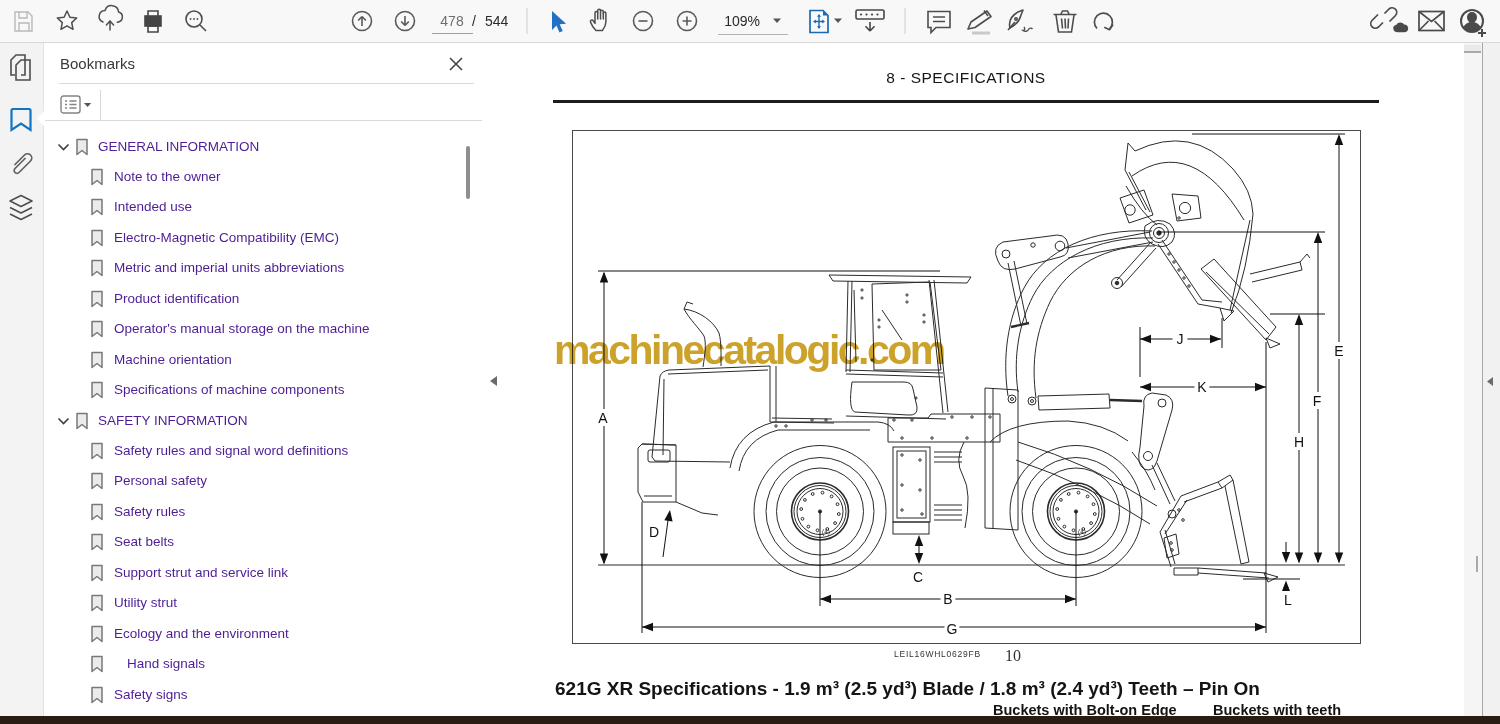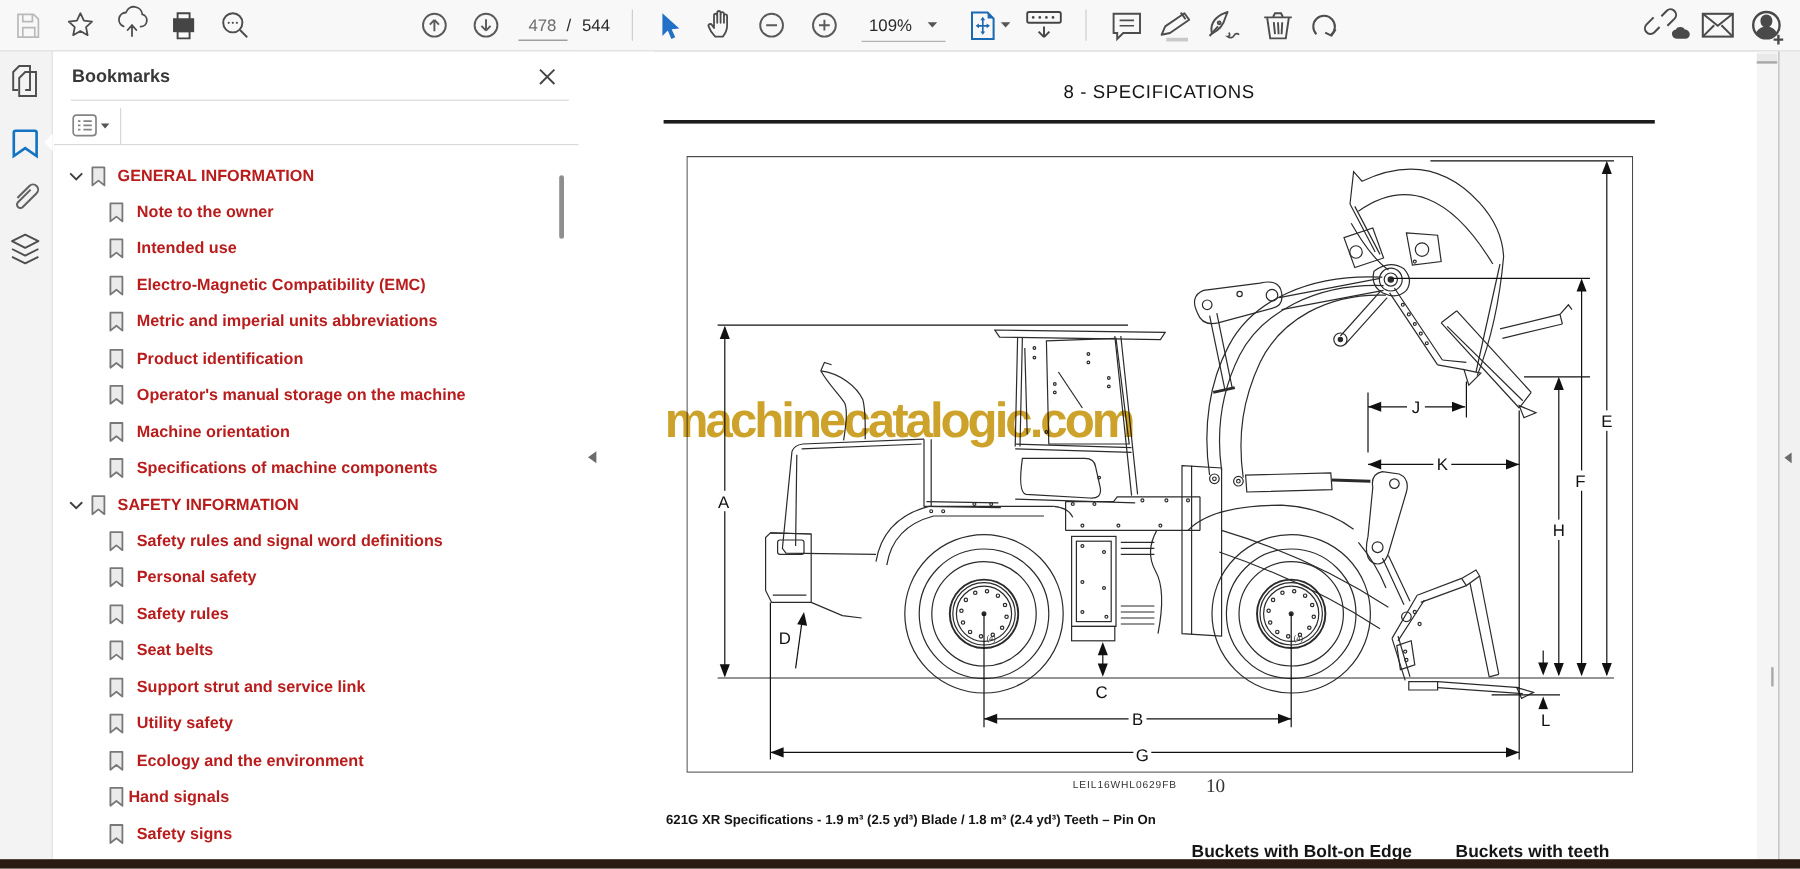--- a/index.html
+++ b/index.html
@@ -5,36 +5,36 @@
 * { margin:0; padding:0; box-sizing:border-box; }
 html,body { width:1500px; height:724px; overflow:hidden; background:#fff;
   font-family:"Liberation Sans", sans-serif; }
 #app { position:relative; width:1500px; height:724px; }
 .abs { position:absolute; }
 
 #toolbar { left:0; top:0; width:1500px; height:43px; background:#f8f8f8; border-bottom:1px solid #d8d8d8; }
 
 #strip { left:0; top:43px; width:44px; height:674px; background:#f3f3f3; border-right:1px solid #e2e2e2; }
 
-#panel { left:45px; top:43px; width:500px; height:674px; background:#fff;font-weight:bold; }
+#panel { left:45px; top:43px; width:500px; height:674px; background:#fff; }
 #paneltitle { position:absolute; left:15px; top:12px; font-size:15px; color:#383838; }
 .hdiv { position:absolute; height:1px; background:#dadada; }
 #pscroll { position:absolute; left:421px; top:103px; width:4px; height:53px; background:#8e8e8e; border-radius:2px; }
-.row { position:absolute; left:0; width:420px; height:30px; color:#b91c1c; font-size:13.5px; }
+.row { position:absolute; left:0; width:420px; height:30px; color:#4c1d95; font-size:13.5px; }
 .row .txt { position:absolute; top:7px; }
 .bmk { position:absolute; top:6px; }
 
 #gutter { left:482px; top:43px; width:20px; height:674px; background:#ececec; }
 #page { left:502px; top:33px; width:962px; height:674px; background:#ffffff; }
 #htitle { position:absolute; left:0; top:36px; width:928px; text-align:center; font-size:15.5px; letter-spacing:.5px; color:#161616; }
 #hrule { position:absolute; left:51px; top:67px; width:826px; height:3px; background:#1c1c1c; }
 #figbox { position:absolute; left:70px; top:97px; width:789px; height:514px; }
 #figcap { position:absolute; left:392px; top:616px; font-size:8.5px; color:#333; letter-spacing:.75px; }
 #figpg { position:absolute; left:503px; top:614px; font-size:16px; color:#333;font-family:Liberation Serif, serif; }
-#caption { position:absolute; left:53px; top:645px; font-size:11px; font-weight:bold; color:#141414; }
+#caption { position:absolute; left:53px; top:645px; font-size:19px; font-weight:bold; color:#141414; }
 #cap2 { position:absolute; left:0px; top:669px; width:962px; font-size:14.5px; font-weight:bold; color:#141414; }
 #wmark { position:absolute; left:52px; top:294px; font-weight:bold; font-size:41px; color:#CDA22A; mix-blend-mode:multiply; letter-spacing:-2.5px; white-space:nowrap; }
 
 #track { left:1464px; top:43px; width:18px; height:674px; background:#f5f5f5; }
 #thumbtop { left:1464px; top:45px; width:17px; height:8px; background:#e9e9e9; border-bottom:2px solid #a9a9a9; }
 #vline { left:1482px; top:43px; width:1px; height:674px; background:#a6a6a6; }
 #rpanel { left:1483px; top:43px; width:17px; height:674px; background:#f1f1f1; }
 #rdash { left:1476px; top:556px; width:2px; height:16px; background:#a9a9a9; }
 
 #botbar { left:0; top:716px; width:1500px; height:8px; background:#2a1c12; }
@@ -542,33 +542,33 @@
 <div class="row" style="top:514.8px;">
           <svg class="bmk" style="left:45px;" width="14" height="18" viewBox="0 0 14 18">
             <path d="M2 1.5 h10 v15 l-5 -4 -5 4 z" fill="#ebebeb" stroke="#787878" stroke-width="1.5" stroke-linejoin="round"></path>
           </svg>
           <div class="txt" style="left:69px;">Support strut and service link</div>
         </div>
 <div class="row" style="top:545.2px;">
           <svg class="bmk" style="left:45px;" width="14" height="18" viewBox="0 0 14 18">
             <path d="M2 1.5 h10 v15 l-5 -4 -5 4 z" fill="#ebebeb" stroke="#787878" stroke-width="1.5" stroke-linejoin="round"></path>
           </svg>
-          <div class="txt" style="left:69px;">Utility safety</div>
+          <div class="txt" style="left:69px;">Utility strut</div>
         </div>
 <div class="row" style="top:575.7px;">
           <svg class="bmk" style="left:45px;" width="14" height="18" viewBox="0 0 14 18">
             <path d="M2 1.5 h10 v15 l-5 -4 -5 4 z" fill="#ebebeb" stroke="#787878" stroke-width="1.5" stroke-linejoin="round"></path>
           </svg>
           <div class="txt" style="left:69px;">Ecology and the environment</div>
         </div>
 <div class="row" style="top:606.1px;">
           <svg class="bmk" style="left:45px;" width="14" height="18" viewBox="0 0 14 18">
             <path d="M2 1.5 h10 v15 l-5 -4 -5 4 z" fill="#ebebeb" stroke="#787878" stroke-width="1.5" stroke-linejoin="round"></path>
           </svg>
-          <div class="txt" style="left:62px;">Hand signals</div>
+          <div class="txt" style="left:82px;">Hand signals</div>
         </div>
 <div class="row" style="top:636.6px;">
           <svg class="bmk" style="left:45px;" width="14" height="18" viewBox="0 0 14 18">
             <path d="M2 1.5 h10 v15 l-5 -4 -5 4 z" fill="#ebebeb" stroke="#787878" stroke-width="1.5" stroke-linejoin="round"></path>
           </svg>
           <div class="txt" style="left:69px;">Safety signs</div>
         </div>
 </div>
   </div>
   <div class="abs" id="track"></div>

